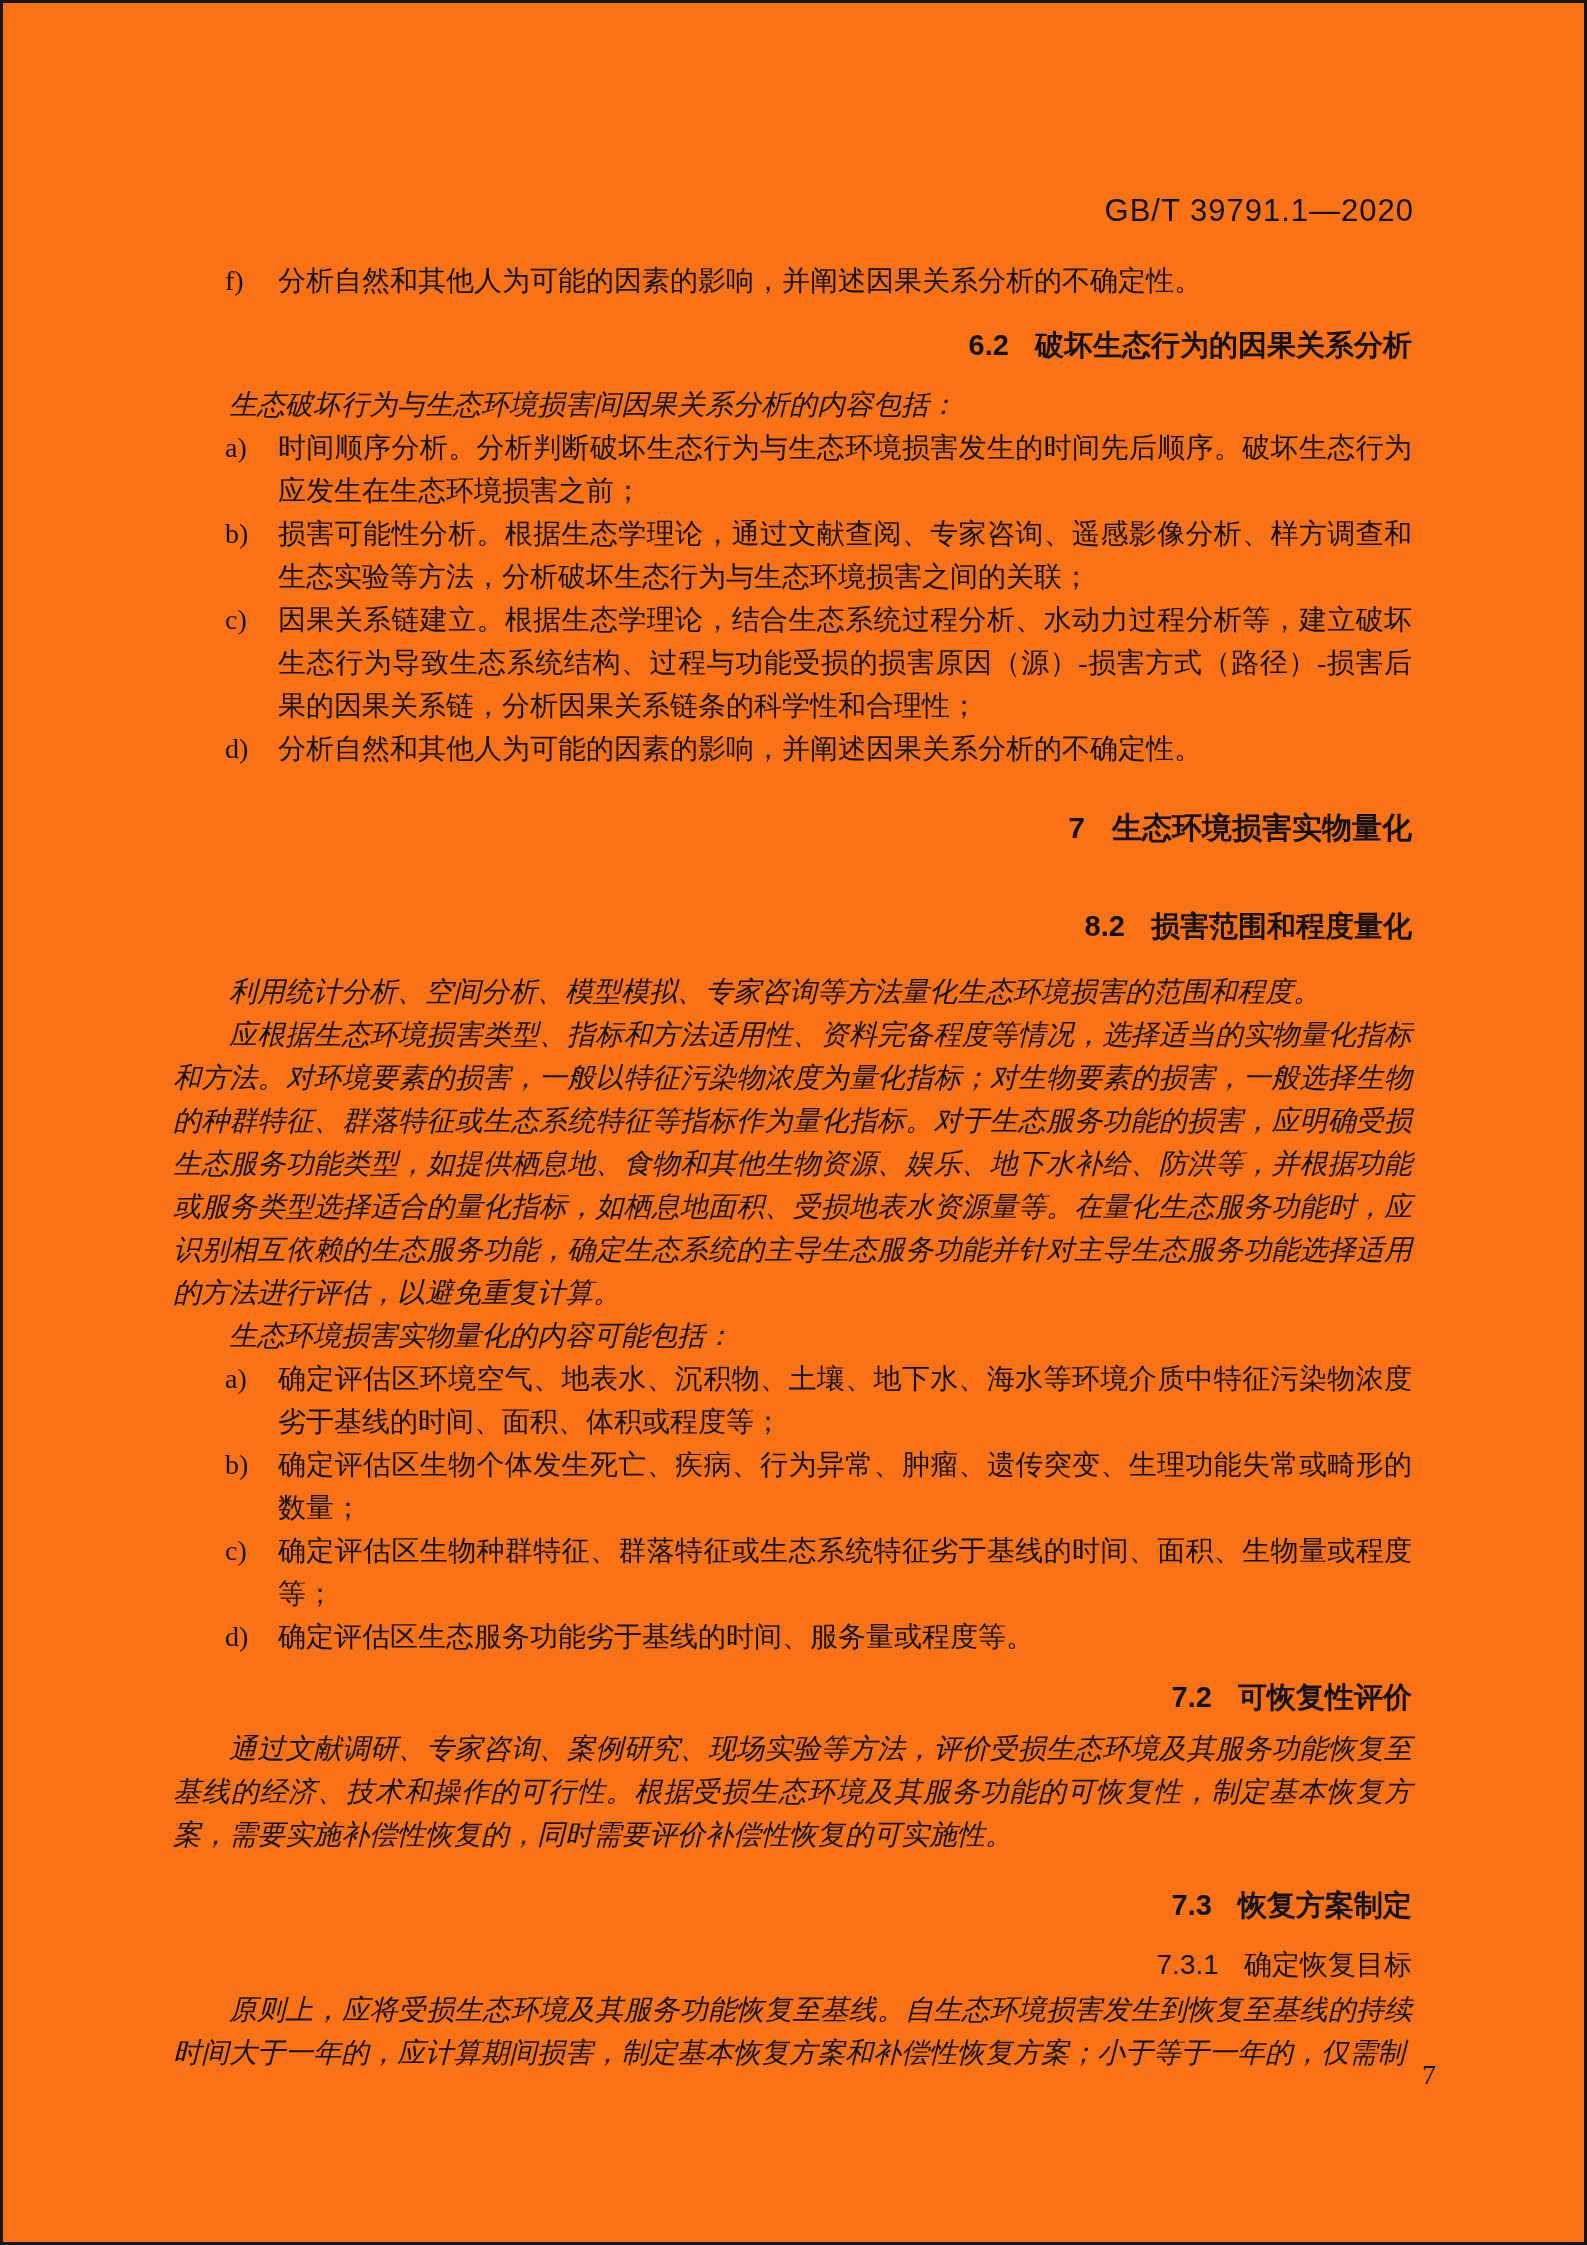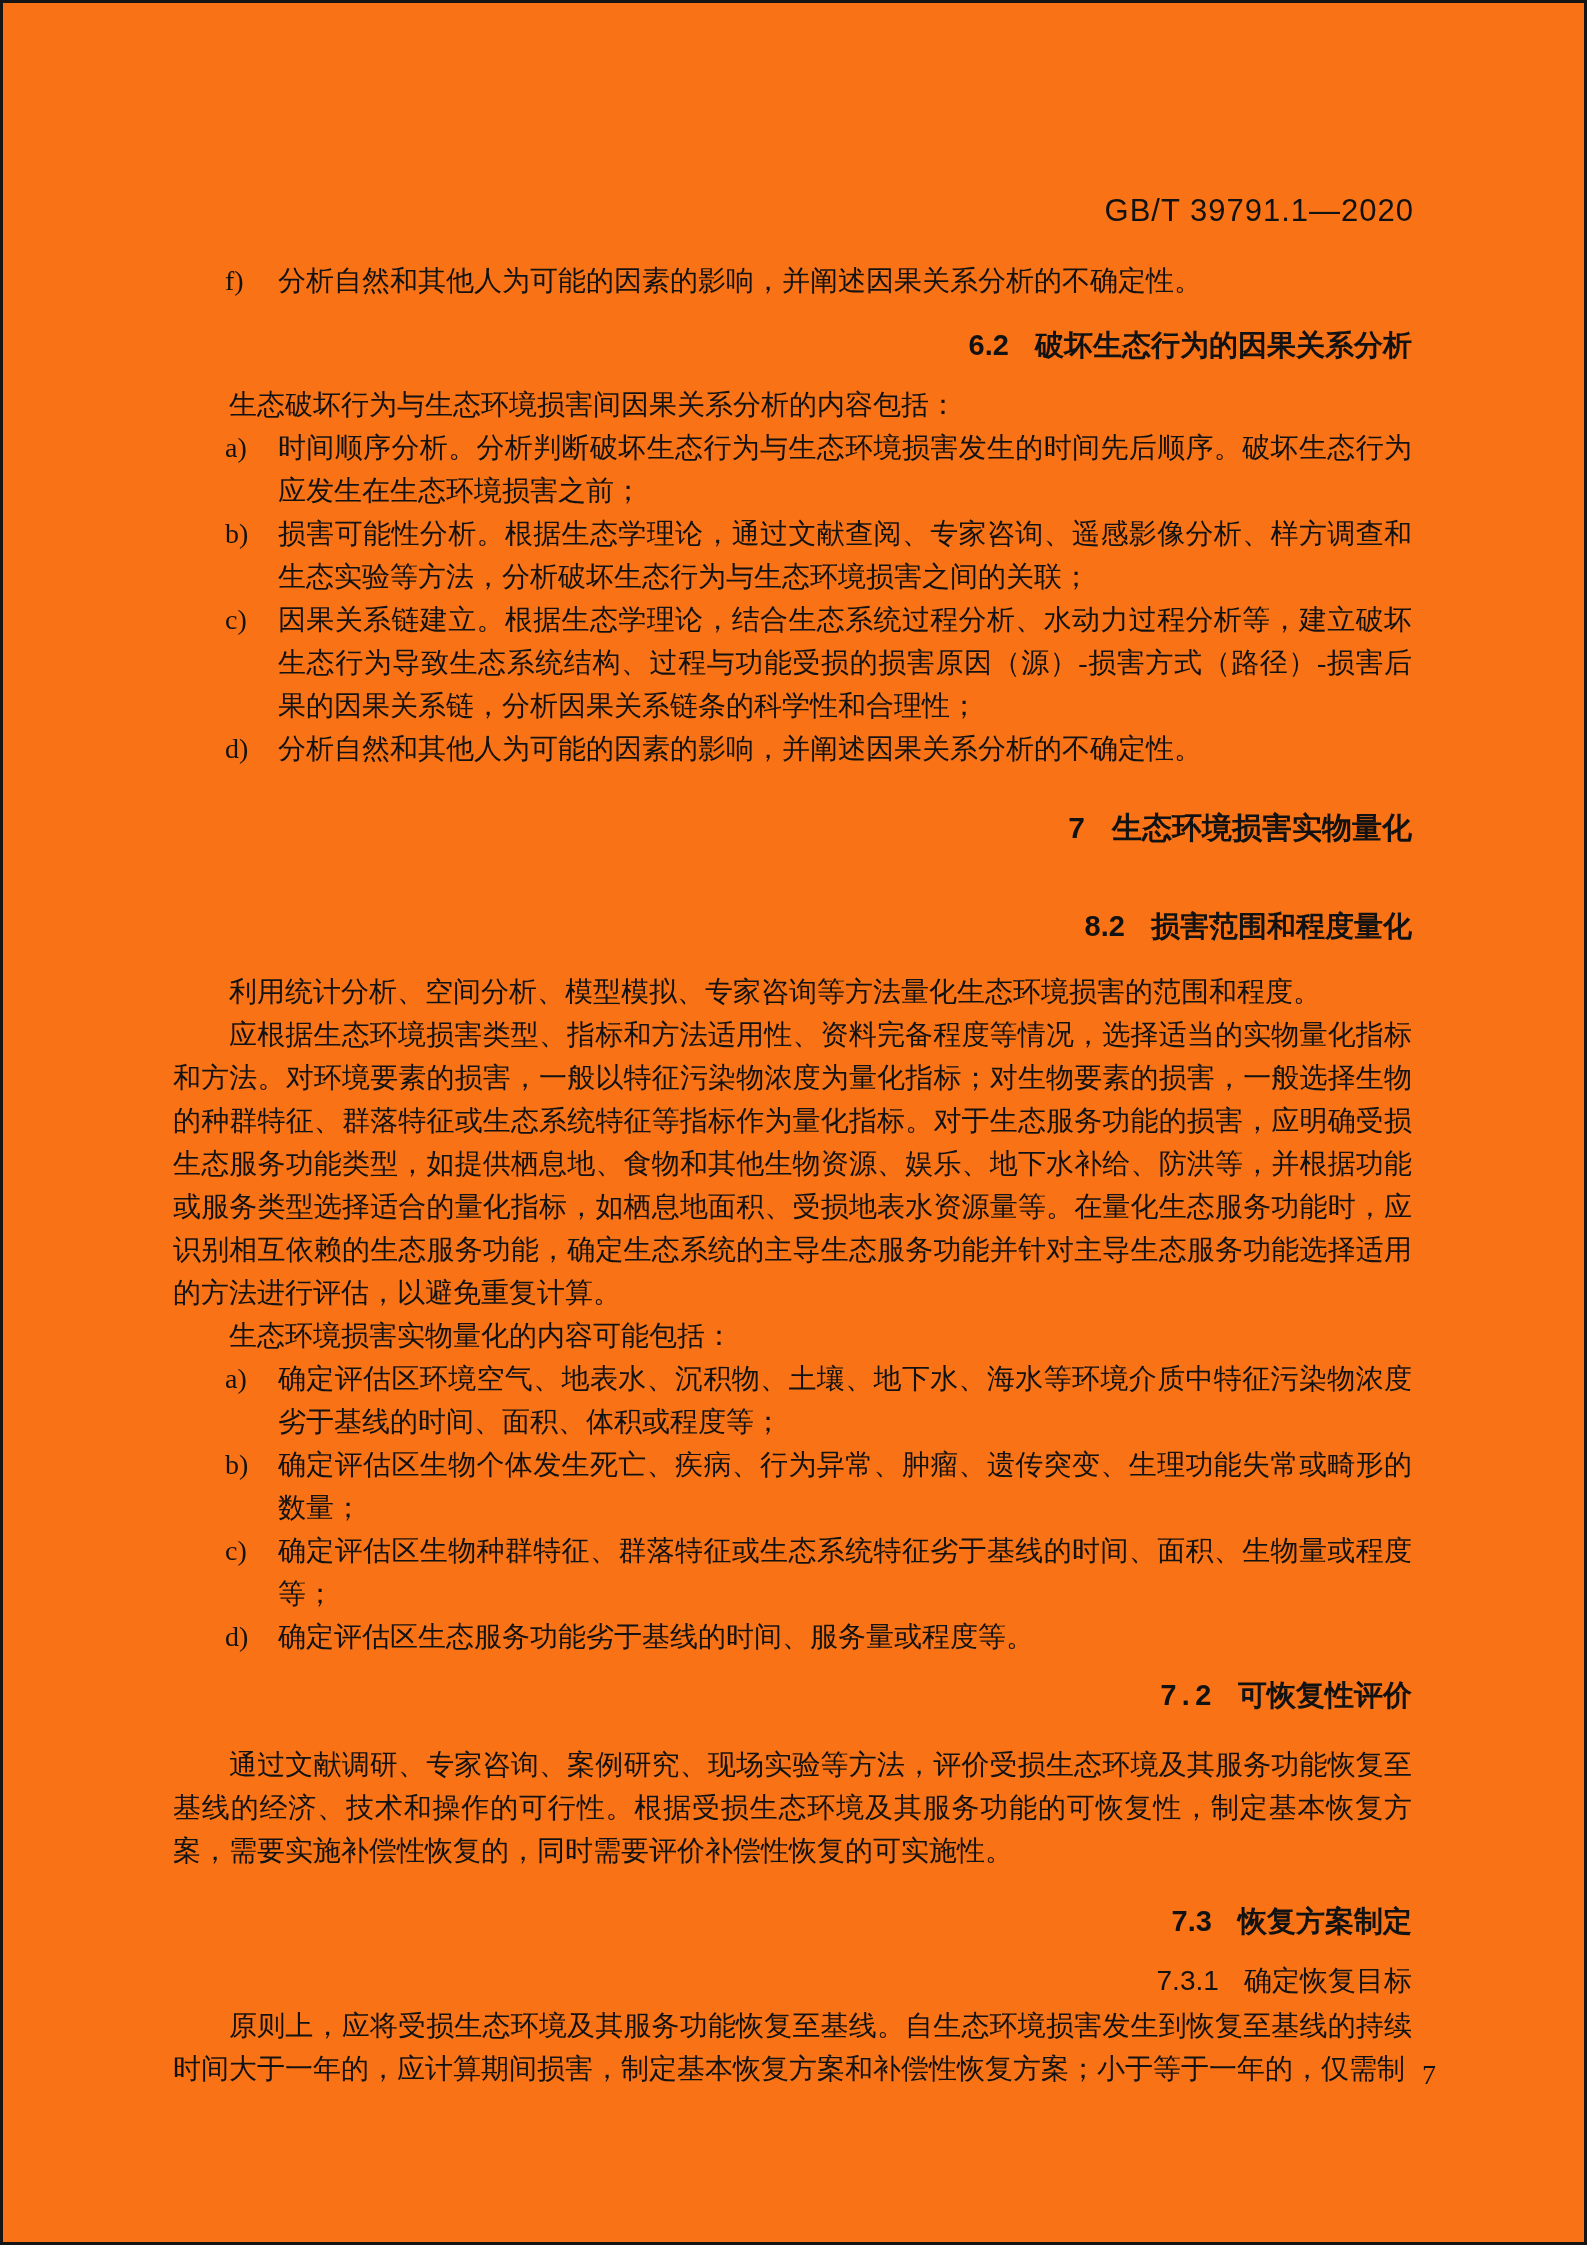--- a/index.html
+++ b/index.html
@@ -16,33 +16,33 @@
   .doc-header{
     position:absolute;top:190px;right:170px;
     font-family:"Liberation Sans","DejaVu Sans",sans-serif;
     font-size:31px;letter-spacing:1px;
   }
   .body-col{
     position:absolute;left:170px;right:172px;top:256px;
     font-size:28px;line-height:43px;
     text-align:justify;
   }
-  .para{text-indent:2em;margin:0;}
+  .para{text-indent:2em;margin:0;font-style:italic;}
   .list-item{position:relative;padding-left:105px;margin:0;}
   .list-item .li-label{position:absolute;left:52px;top:0;}
   .hsec{
     font-family:"Liberation Sans","DejaVu Sans",sans-serif;
     font-weight:bold;font-size:29px;line-height:43px;
     text-align:right;
   }
   .hsec .h-num{margin-right:0.9em;}
   .h-62{margin:22px 0 16px 0;}
   .h-7{margin:36px 0 56px 0;font-size:30px;}
   .h-71{margin:0 0 22px 0;}
-  .h-72{margin:18px 0 24px 0;font-family:Liberation Mono, monospace;}
+  .h-72{margin:18px 0 8px 0;}
   .h-73{margin:28px 0 16px 0;}
   .h-731{margin:0 0 2px 0;font-weight:normal;font-size:28px;}
   .page-number{
     position:absolute;top:2056px;right:148px;
     font-size:28px;
   }
 </style>
 </head>
 <body>
 

